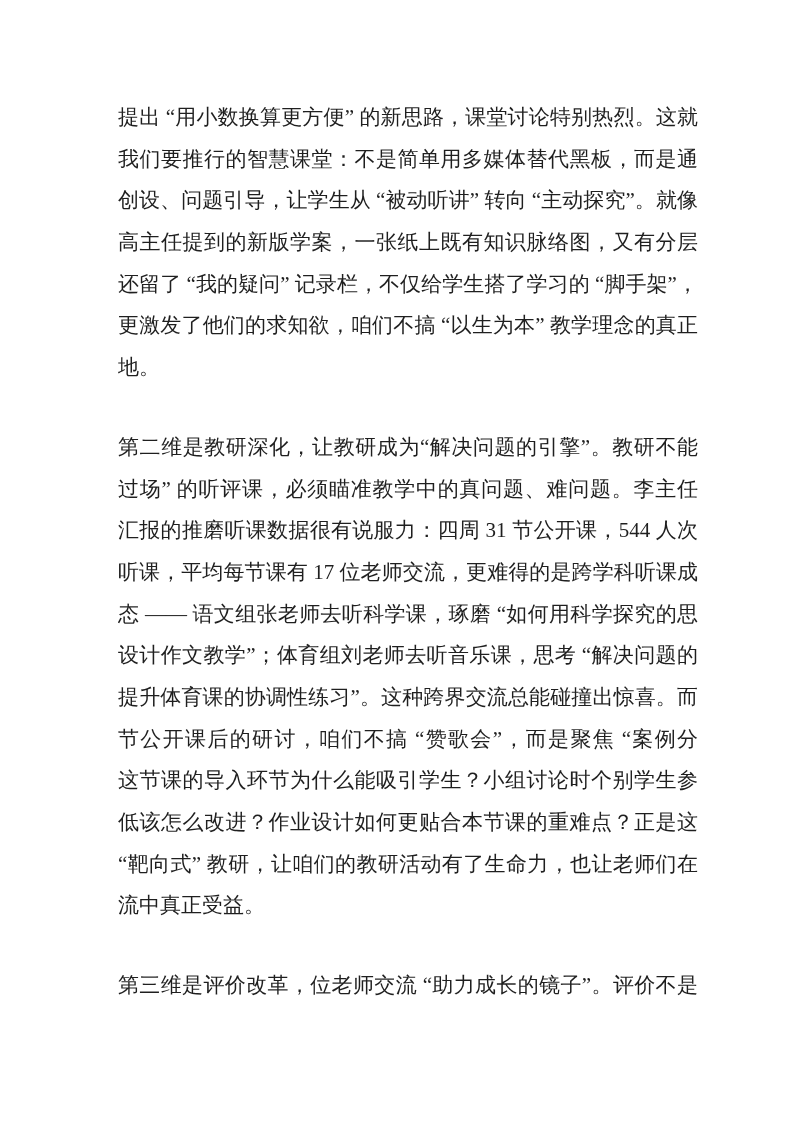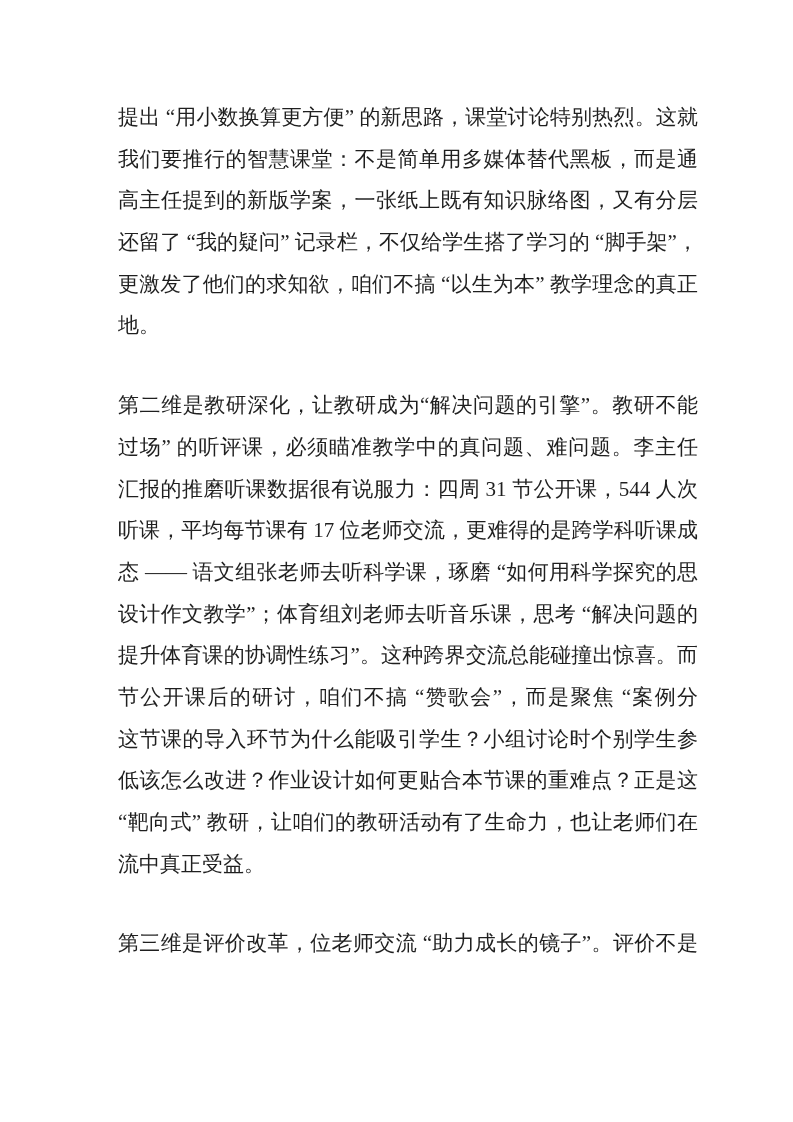--- a/index.html
+++ b/index.html
@@ -42,20 +42,21 @@
   }
 </style>
 </head>
 <body>
 
 <div class="page">
   <div class="text-block" id="textBlock" style="color: rgb(31, 31, 31);">
       <div class="paragraph">
         <div class="line just">提出 “用小数换算更方便” 的新思路，课堂讨论特别热烈。这就是</div>
         <div class="line just">我们要推行的智慧课堂：不是简单用多媒体替代黑板，而是通过情境</div>
+        <div class="line just">创设、问题引导，让学生从 “被动听讲” 转向 “主动探究”。就像</div>
         <div class="line just">高主任提到的新版学案，一张纸上既有知识脉络图，又有分层探究题，</div>
         <div class="line just">还留了 “我的疑问” 记录栏，不仅给学生搭了学习的 “脚手架”，</div>
         <div class="line just">更激发了他们的求知欲，咱们不搞 “以生为本” 教学理念的真正落</div>
         <div class="line">地。</div>
       </div>
       <div class="paragraph">
         <div class="line just">第二维是教研深化，让教研成为“解决问题的引擎”。教研不能是“走</div>
         <div class="line just">过场” 的听评课，必须瞄准教学中的真问题、难问题。李主任刚才</div>
         <div class="line just">汇报的推磨听课数据很有说服力：四周 31 节公开课，544 人次参与</div>
         <div class="line just">听课，平均每节课有 17 位老师交流，更难得的是跨学科听课成了常</div>

